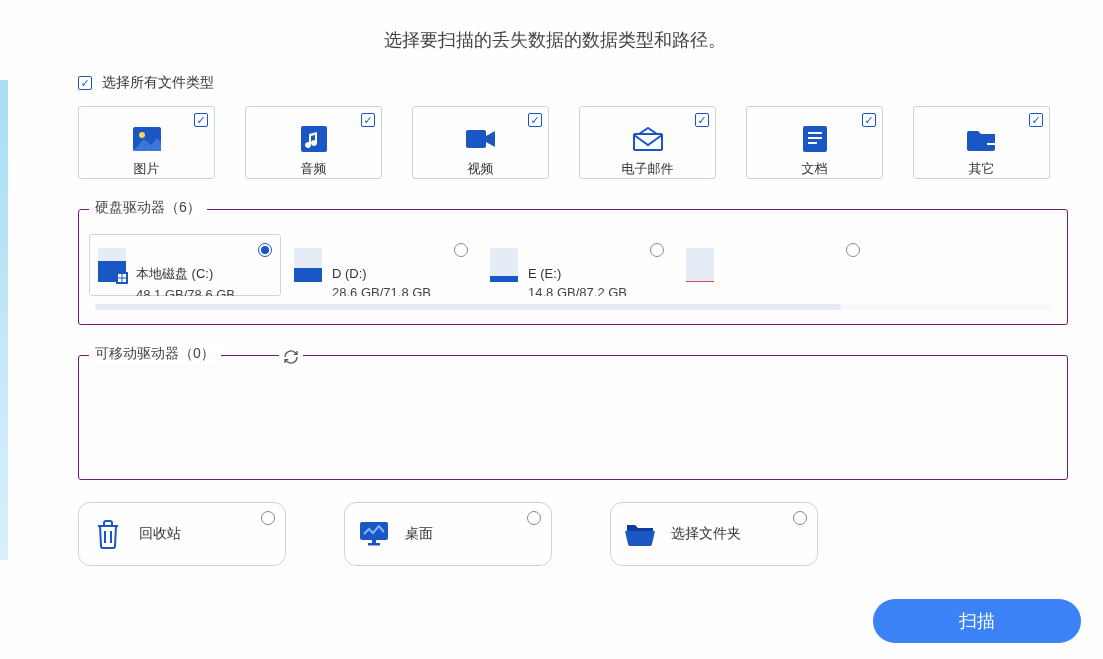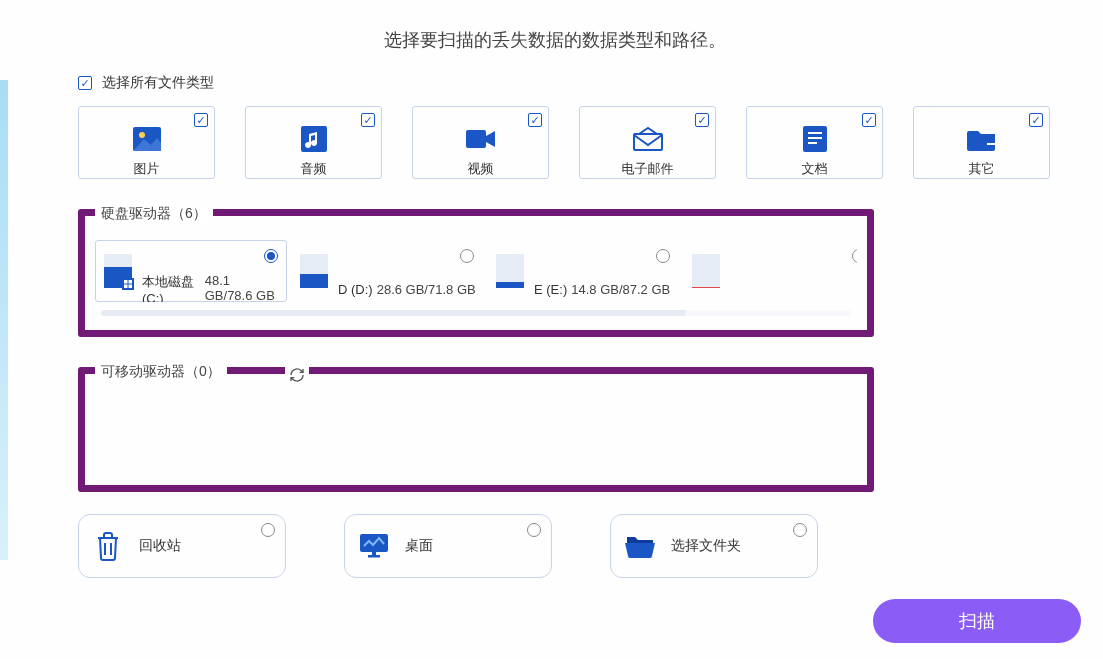--- a/index.html
+++ b/index.html
@@ -74,25 +74,25 @@
   }
   .type-icon {
     width: 30px; height: 26px;
     display:flex; align-items:center; justify-content:center;
   }
   .type-label { font-size: 13px; color:#333; }
 
   .group {
     margin-top: 30px;
     margin-left: 18px;
-    border: 7px solid #701a75;
+    border: 1px solid #701a75;
     border-radius: 3px;
     position: relative;
     padding: 24px 10px 14px 10px;
-    width: 796px;
+    width: 990px;
   }
   .group-legend {
     position:absolute;
     top:-11px; left:10px;
     background:#fff;
     padding: 0 6px;
     font-size: 14px;
     color:#444;
     display:flex;
     align-items:center;
@@ -151,21 +151,21 @@
     background:#e6ecf5;
   }
   .drive-icon .bar-bot{
     position:absolute;left:0;right:0;bottom:0;height:45%;
   }
   .drive-icon .win-badge{
     position:absolute;right:-2px;bottom:-2px;
     width:12px;height:12px;background:#1a56c4;
     display:flex;align-items:center;justify-content:center;
   }
-  .drive-text{display:flex;flex-direction:row;gap:4px;font-size:13px;margin-top:36px;}
+  .drive-text{display:flex;flex-direction:column;gap:4px;font-size:13px;margin-top:36px;}
   .drive-name{color:#333;}
   .drive-size{color:#444;}
 
   .scroll-track{
     margin:8px 6px 0 6px;
     height:6px;
     background:#f6f8fb;
     border-radius:3px;
     position:relative;
   }
@@ -194,21 +194,21 @@
   }
   .loc-card .radio{top:8px;right:10px;}
   .loc-label{font-size:14px;color:#333;}
   .loc-icon{width:30px;height:30px;display:flex;align-items:center;justify-content:center;}
 
   .scan-btn{
     position:absolute;
     right:22px; bottom:16px;
     width:208px;height:44px;
     border-radius:22px;
-    background:#8b5cf6;
+    background:#3b82f6;
     color:#fff;
     font-size:18px;
     display:flex;align-items:center;justify-content:center;
     cursor:pointer;
   }
 </style>
 </head>
 <body>
 
 <div class="page">

